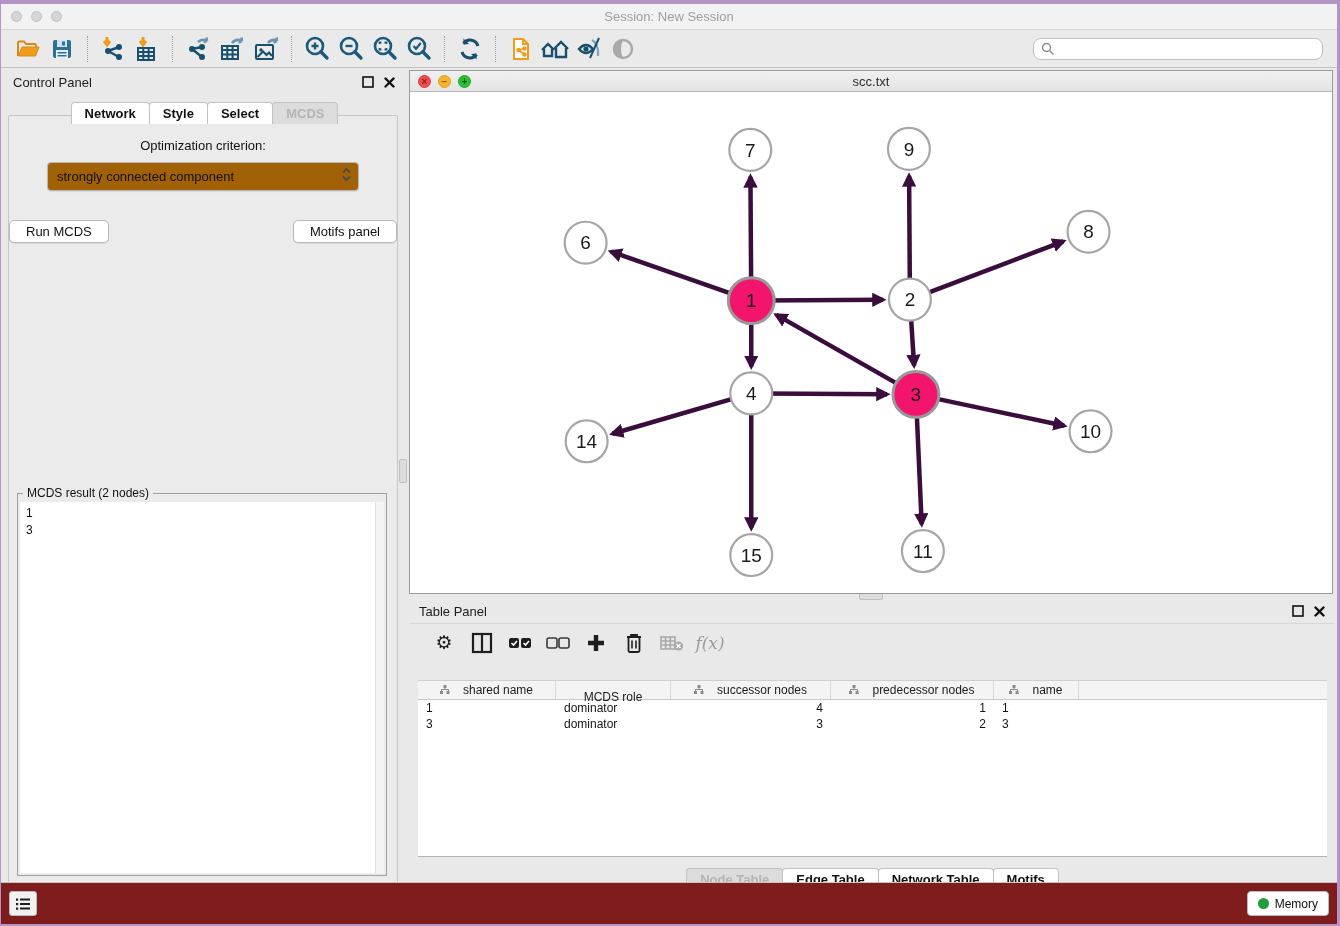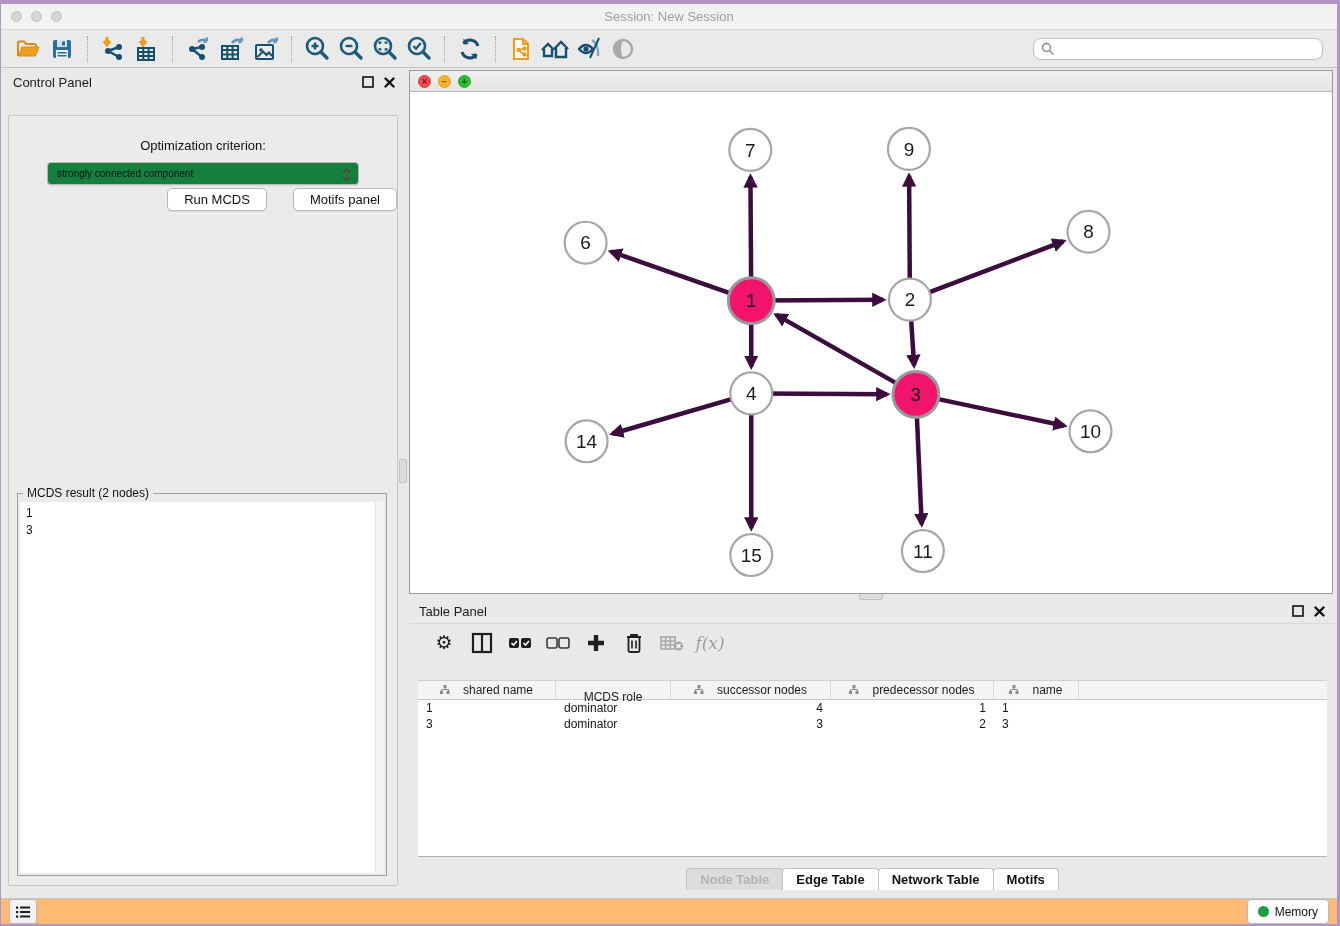--- a/index.html
+++ b/index.html
@@ -26,23 +26,23 @@
   .control-panel { position:absolute; left:2px; top:66px; width:402px; height:816px; }
   .panel-head { display:flex; align-items:center; height:24px; padding:0 10px; }
   .panel-title { font-size:13px; color:#1c1c1c; }
   .panel-head .spacer { flex:1; }
   .mini-ico { margin-left:10px; cursor:pointer; display:flex; align-items:center; }
   .cp-tabs { display:flex; justify-content:center; margin-top:8px; position:relative; z-index:2; }
   .tab { font-size:13px; font-weight:600; padding:3px 13px; background:#fff; border:1px solid #c2c2c2; border-bottom:none; border-radius:4px 4px 0 0; margin-right:-1px; color:#111; cursor:pointer; }
   .tab.active { background:#dcdcdc; color:#b4b4b4; }
   .cp-body { position:absolute; left:5px; right:7px; top:45px; bottom:0px; background:#ebebeb; border:1px solid #c6c6c6; border-radius:2px; }
   .opt-label { text-align:center; font-size:13px; color:#111; margin-top:22px; }
-  .select-box { position:relative; margin:9px 38px 0 38px; height:23px; background:#15803d; border:1px solid #b8b8b8; border-radius:4px; font-size:10px; color:#111; display:flex; align-items:center; padding:0 24px 0 9px; cursor:pointer; box-shadow:0 1px 1px rgba(0,0,0,.08); }
+  .select-box { position:relative; margin:9px 38px 0 38px; height:29px; background:#a16207; border:1px solid #b8b8b8; border-radius:4px; font-size:13px; color:#111; display:flex; align-items:center; padding:0 24px 0 9px; cursor:pointer; box-shadow:0 1px 1px rgba(0,0,0,.08); }
   .select-box .chev { position:absolute; right:6px; top:4px; }
-  .btn-row { display:flex; justify-content:flex-end; gap:26px; margin-top:3px; }
+  .btn-row { display:flex; justify-content:space-between; gap:3px; margin-top:29px; }
   .push-btn { height:23px; padding:0 16px; background:#fff; border:1px solid #b8b8b8; border-radius:5px; font-size:13px; color:#111; cursor:pointer; box-shadow:0 1px 1px rgba(0,0,0,.08); font-family:"Liberation Sans",sans-serif; }
   .result-group { position:absolute; left:8px; right:10px; top:377px; bottom:9px; border:1px solid #9f9f9f; }
   .result-legend { position:absolute; top:-8px; left:5px; background:#ebebeb; padding:0 4px; font-size:12px; color:#111; }
   .result-area { position:absolute; left:2px; right:2px; top:8px; bottom:2px; background:#fff; font-size:12px; color:#111; padding:3px 6px; white-space:pre-line; line-height:17px; }
   .result-scroll { position:absolute; right:2px; top:8px; bottom:2px; width:9px; background:#f4f4f4; border-left:1px solid #e2e2e2; }
 
   
   .v-grip { position:absolute; left:398px; top:455px; width:8px; height:24px; background:#dcdcdc; border:1px solid #c0c0c0; border-radius:2px; cursor:col-resize; }
   .h-grip { position:absolute; left:858px; top:589px; width:24px; height:7px; background:#dcdcdc; border:1px solid #c0c0c0; border-radius:2px; cursor:row-resize; }
 
@@ -66,21 +66,21 @@
   .fx { font-family:"DejaVu Serif", serif; font-style:italic; font-size:17px; color:#9c9c9c; }
   .gear-glyph { font-size:19px; line-height:1; color:#1e1e1e; font-family:"DejaVu Sans",sans-serif; }
   .data-table { position:absolute; left:9px; right:8px; top:81px; bottom:37px; background:#fff; border-top:1px solid #cfcfcf; border-bottom:1px solid #b2b2b2; overflow:hidden; }
   .thead { display:flex; height:19px; background:#f4f4f4; border-bottom:1px solid #c9c9c9; }
   .th { display:flex; align-items:center; justify-content:center; gap:13px; font-size:12px; color:#1b1b1b; border-right:1px solid #d9d9d9; height:100%; }
   .trow { display:flex; height:16px; font-size:12px; color:#151515; }
   .td { padding:1px 8px 0 8px; overflow:hidden; white-space:nowrap; }
   .tp-tabs { position:absolute; left:0; right:0; bottom:4px; display:flex; justify-content:center; }
 
   
-  .statusbar { position:absolute; left:0; right:0; bottom:0; height:26px; background:#fdba74; border-top:1px solid #c6c6c6; display:flex; align-items:center; padding:0 8px;text-align:center; }
+  .statusbar { position:absolute; left:0; right:0; bottom:0; height:42px; background:#7f1d1d; border-top:1px solid #c6c6c6; display:flex; align-items:center; padding:0 8px;text-align:center; }
   .sb-btn { width:28px; height:25px; background:#f2f2f2; border:1px solid #b9b9b9; border-radius:3px; display:flex; align-items:center; justify-content:center; cursor:pointer; }
   .sb-spacer { flex:1; }
   .mem-btn { height:25px; background:#fdfdfd; border:1px solid #b9b9b9; border-radius:4px; display:flex; align-items:center; gap:6px; padding:0 10px; font-size:12px; color:#111; cursor:pointer; }
   .mem-dot { width:11px; height:11px; border-radius:50%; }
 </style>
 </head>
 <body>
 
 <div class="window">
 
@@ -244,20 +244,26 @@
         <svg width="12" height="12" viewBox="0 0 12 12">
             <rect x="1" y="1" width="10" height="10" fill="none" stroke="#111" stroke-width="1.6"></rect>
           </svg>
       </span>
       <span class="mini-ico">
         <svg width="11" height="11" viewBox="0 0 11 11">
             <path d="M1.5 1.5 L9.5 9.5 M9.5 1.5 L1.5 9.5" stroke="#111" stroke-width="2.4" stroke-linecap="round"></path>
           </svg>
       </span>
     </div>
+    <div class="cp-tabs">
+        <div class="tab">Network</div>
+        <div class="tab">Style</div>
+        <div class="tab">Select</div>
+        <div class="tab active">MCDS</div>
+      </div>
     <div class="cp-body">
       <div class="opt-label">Optimization criterion:</div>
       <div class="select-box">
         <span>strongly connected component</span>
         <span class="chev">
           <svg width="11" height="15" viewBox="0 0 11 15">
               <path d="M2 5.5 L5.5 2 L9 5.5 M2 9.5 L5.5 13 L9 9.5" fill="none" stroke="#4a4a4a" stroke-width="1.8"></path>
             </svg>
         </span>
       </div>
@@ -277,20 +283,21 @@
   <div class="v-grip"></div>
   <div class="h-grip"></div>
 
   <div class="net-window">
     <div class="net-titlebar">
       <div class="net-lights">
         <div class="light red">×</div>
         <div class="light yellow">−</div>
         <div class="light green">+</div>
       </div>
+      <div class="net-title">scc.txt</div>
     </div>
     <svg class="net-canvas" id="graph-svg" viewBox="0 0 924 502">
       <defs>
         <marker id="arrowhead" viewBox="0 0 10 10" refX="7.5" refY="5" markerWidth="3.2" markerHeight="3.2" orient="auto">
             <path d="M0,0 L10,5 L0,10 z" fill="#3a0d3d"></path>
           </marker>
       </defs>
     <line x1="342" y1="209" x2="341.1788040260939" y2="84.99940794017996" stroke="#3a0d3d" stroke-width="4.5" marker-end="url(#arrowhead)"></line>
         <line x1="342" y1="209" x2="201.48895963725064" y2="159.90578107807553" stroke="#3a0d3d" stroke-width="4.5" marker-end="url(#arrowhead)"></line>
         <line x1="342" y1="209" x2="474.00053398202266" y2="208.1698079623772" stroke="#3a0d3d" stroke-width="4.5" marker-end="url(#arrowhead)"></line>

